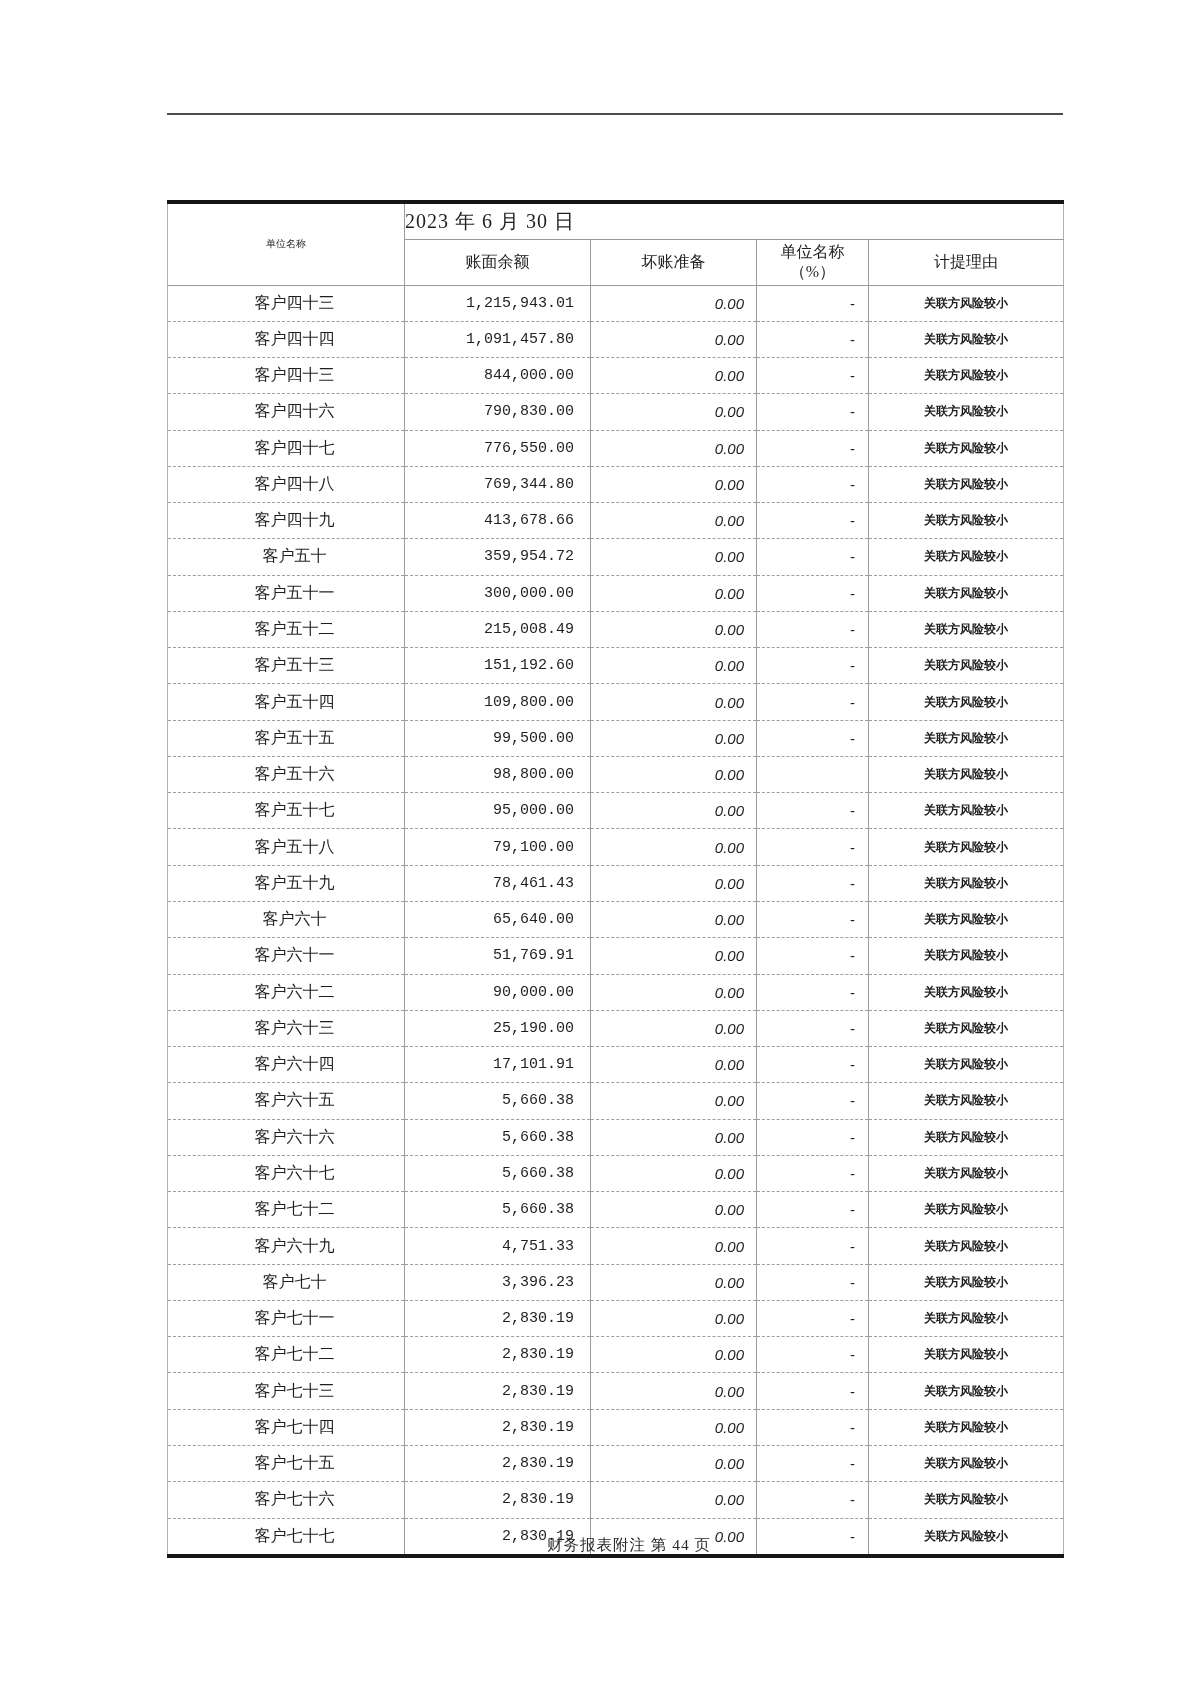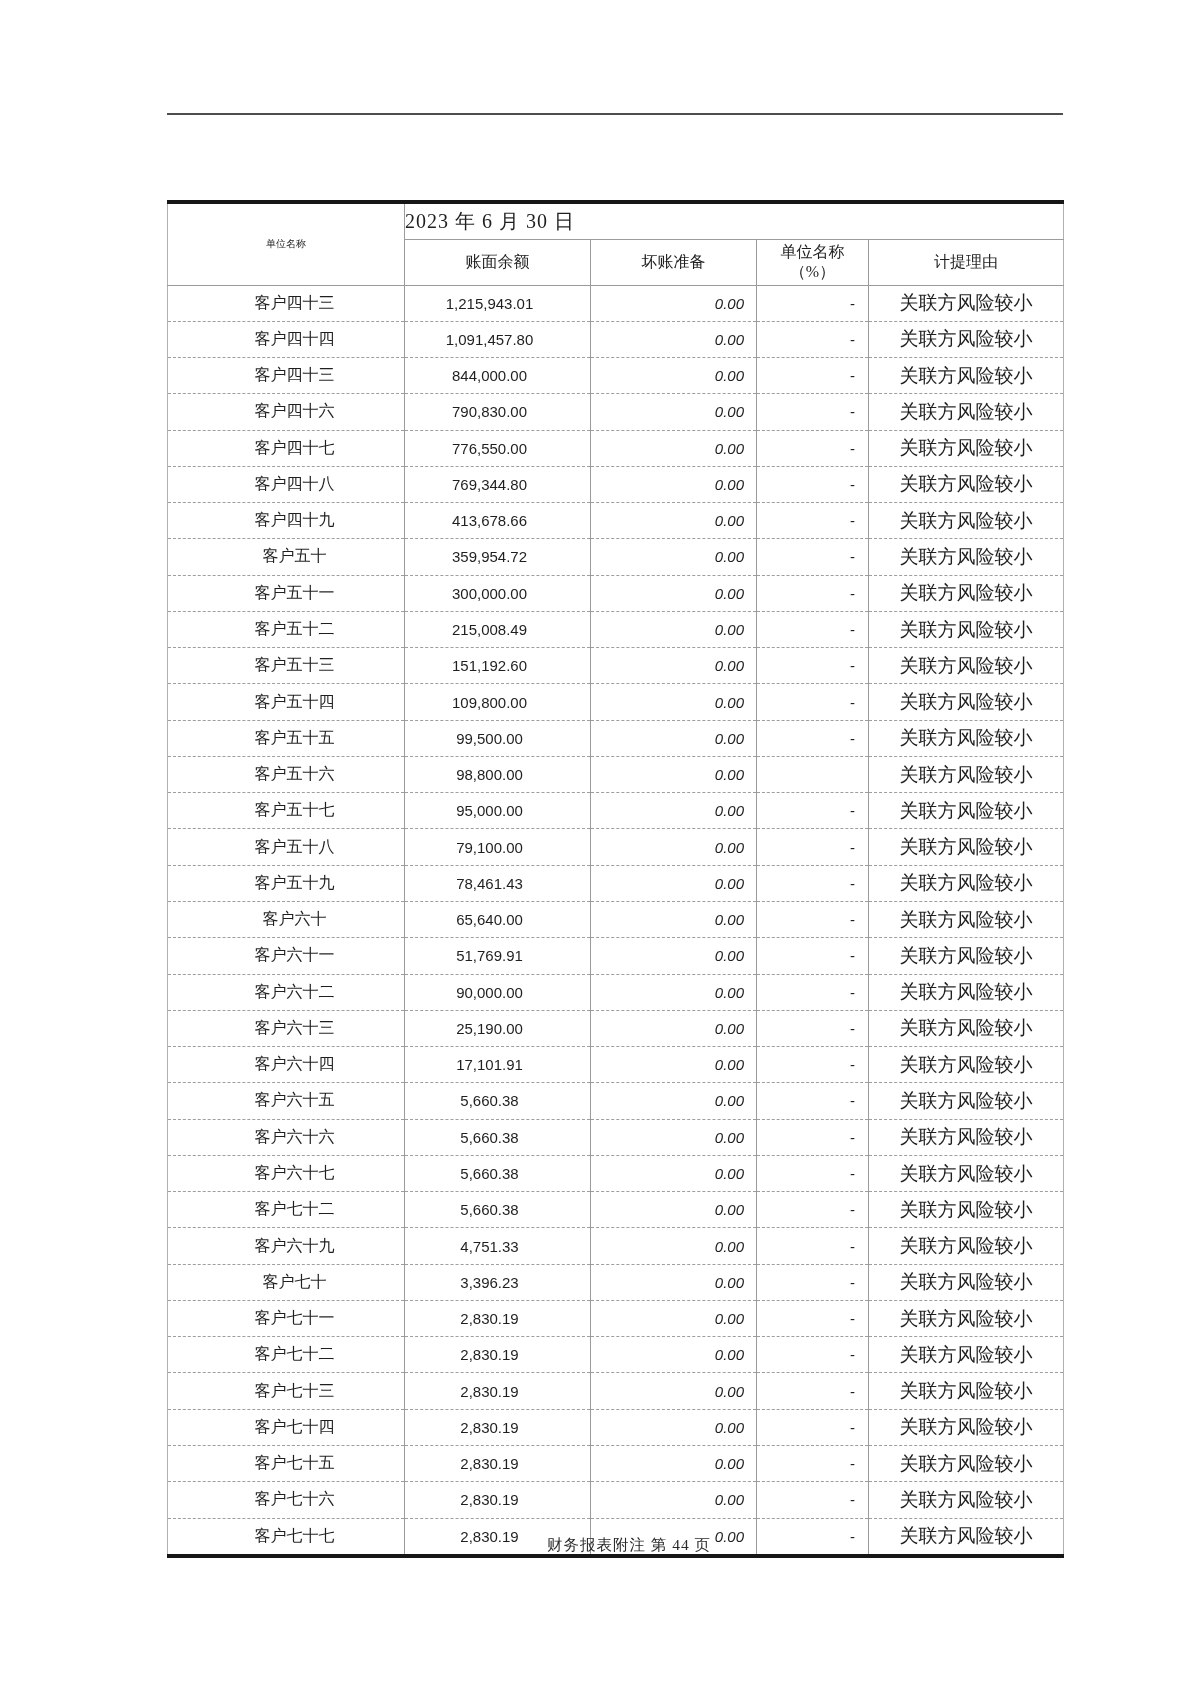--- a/index.html
+++ b/index.html
@@ -74,41 +74,42 @@
   tbody td {
     height: 35.28px;
     border-top: 1px dashed #9e9e9e;
   }
   td.cell-name {
     text-align: center;
     padding-left: 17px;
     font-size: 16px;
   }
   td.cell-balance {
-    text-align: center;
+    text-align: right;
     padding-right: 16px;
     font-size: 15px;
-    font-family: Liberation Sans, sans-serif;
+    font-family: Liberation Mono, monospace;
   }
   td.cell-provision {
     text-align: right;
     padding-right: 12px;
     font-size: 15px;
     font-family: "Liberation Sans", "DejaVu Sans", sans-serif;
     font-style: italic;
   }
   td.cell-ratio {
     text-align: right;
     padding-right: 13px;
     font-size: 15px;
     font-family: "Liberation Sans", "DejaVu Sans", sans-serif;
   }
   td.cell-reason {
     text-align: center;
-    font-size: 19px;
+    font-size: 12px;
+    font-weight: bold;
   }
   .page-footer {
     position: absolute;
     left: 167px;
     top: 1535px;
     width: 896px;
     padding-left: 28px;
     box-sizing: border-box;
     text-align: center;
     font-size: 15.5px;

